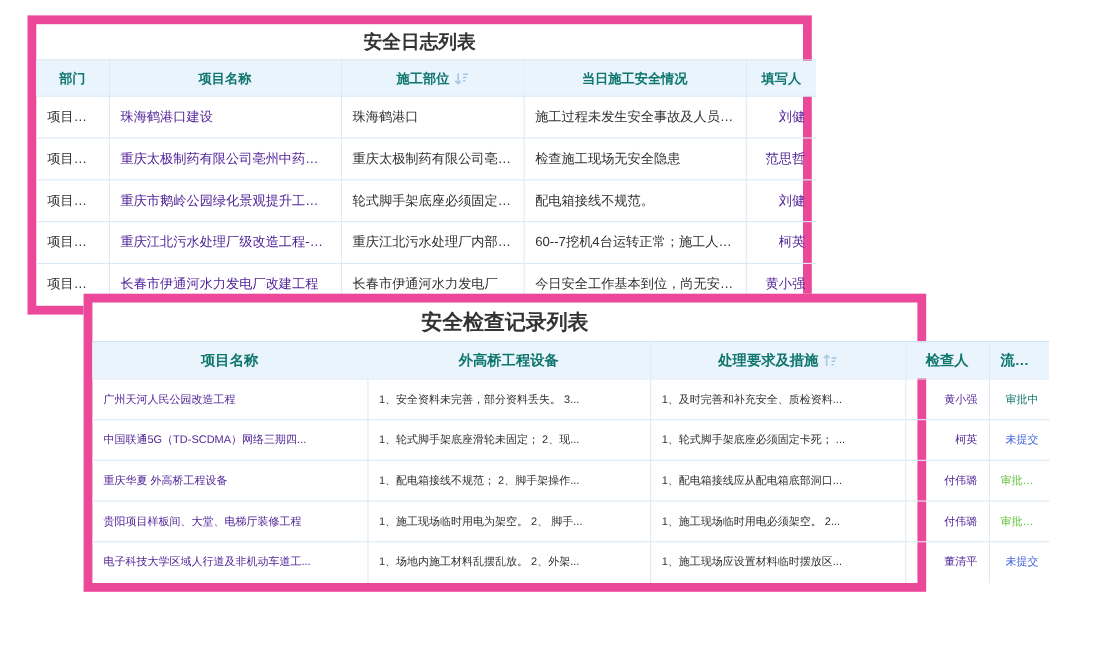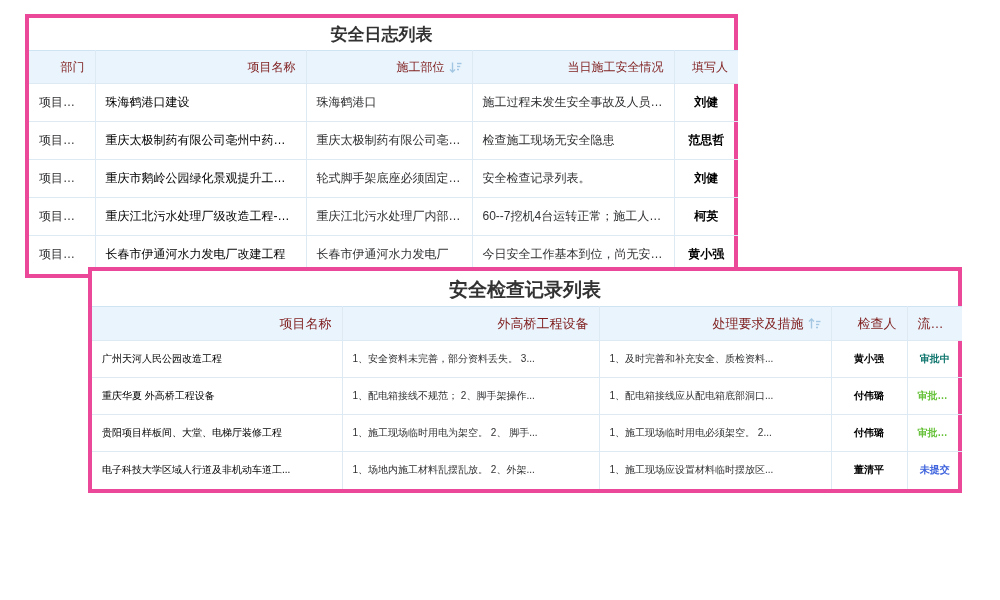--- a/index.html
+++ b/index.html
@@ -5,25 +5,25 @@
   * { margin: 0; padding: 0; box-sizing: border-box; }
   html, body {
     width: 1000px; height: 600px;
     background: #ffffff;
     font-family: "Liberation Sans", "DejaVu Sans", sans-serif;
     color: #303133;
     overflow: hidden;
   }
   .panel {
     position: absolute;
-    border: 4px solid #ec4899;
+    border: 8px solid #ec4899;
     background: #ffffff;
   }
   .panel1 { left: 25px; top: 14px; width: 713px; }
-  .panel2 { left: 88px; top: 267px; width: 874px; }
+  .panel2 { left: 76px; top: 267px; width: 766px; }
   .panel-title {
     text-align: center;
     font-weight: bold;
     color: #333333;
   }
   .panel1 .panel-title { height: 32px; line-height: 34px; font-size: 17px; }
   .panel2 .panel-title { height: 35px; line-height: 37px; font-size: 19px; }
   table {
     border-collapse: collapse;
     table-layout: fixed;
@@ -36,30 +36,30 @@
     text-overflow: ellipsis;
     padding: 0 10px;
   }
   
   tr > :first-child { border-left: none; }
   tr > :last-child { border-right: none; }
   thead tr > * { border-top: 1px solid #cfe4f2; }
   tbody tr:last-child > * { border-bottom: none; }
   thead th {
     background: #e9f4fc;
-    color: #7f1d1d;
-    font-weight: normal;
-    text-align: right;
+    color: #0f766e;
+    font-weight: bold;
+    text-align: center;
   }
   .panel1 th { height: 33px; font-size: 12px; }
   .panel1 td { height: 38px; font-size: 12px; }
   .panel2 th { height: 34px; font-size: 13px; }
   .panel2 td { height: 37px; font-size: 10px; }
-  td.center { text-align: center; font-weight: bold; }
-  .blue { color: #000000; }
+  td.center { text-align: right; }
+  .blue { color: #4c1d95; }
   .sort-icon { vertical-align: -2px; margin-left: 4px; }
   .status { font-weight: normal; }
 </style>
 </head>
 <body>
 
 <div class="panel panel1">
   <div class="panel-title">安全日志列表</div>
   <table>
     <colgroup>
@@ -100,21 +100,21 @@
         <td>项目一部</td>
         <td class="blue">重庆太极制药有限公司亳州中药材仓...</td>
         <td>重庆太极制药有限公司亳州...</td>
         <td>检查施工现场无安全隐患</td>
         <td class="blue center">范思哲</td>
       </tr>
       <tr>
         <td>项目三部</td>
         <td class="blue">重庆市鹅岭公园绿化景观提升工程施工</td>
         <td>轮式脚手架底座必须固定卡死</td>
-        <td>安全检查记录列表。</td>
+        <td>配电箱接线不规范。</td>
         <td class="blue center">刘健</td>
       </tr>
       <tr>
         <td>项目一部</td>
         <td class="blue">重庆江北污水处理厂级改造工程-道路...</td>
         <td>重庆江北污水处理厂内部道路</td>
         <td>60--7挖机4台运转正常；施工人员无违...</td>
         <td class="blue center">柯英</td>
       </tr>
       <tr>
@@ -159,20 +159,27 @@
     </thead>
     <tbody>
       <tr>
         <td class="blue">广州天河人民公园改造工程</td>
         <td>1、安全资料未完善，部分资料丢失。 3...</td>
         <td>1、及时完善和补充安全、质检资料...</td>
         <td class="blue center">黄小强</td>
         <td class="center status" style="color: #0f766e;">审批中</td>
       </tr>
       <tr>
+        <td class="blue">中国联通5G（TD-SCDMA）网络三期四...</td>
+        <td>1、轮式脚手架底座滑轮未固定； 2、现...</td>
+        <td>1、轮式脚手架底座必须固定卡死； ...</td>
+        <td class="blue center">柯英</td>
+        <td class="center status" style="color: rgb(62, 99, 221);">未提交</td>
+      </tr>
+      <tr>
         <td class="blue">重庆华夏 外高桥工程设备</td>
         <td>1、配电箱接线不规范； 2、脚手架操作...</td>
         <td>1、配电箱接线应从配电箱底部洞口...</td>
         <td class="blue center">付伟璐</td>
         <td class="center status" style="color: rgb(103, 194, 58);">审批通过</td>
       </tr>
       <tr>
         <td class="blue">贵阳项目样板间、大堂、电梯厅装修工程</td>
         <td>1、施工现场临时用电为架空。 2、 脚手...</td>
         <td>1、施工现场临时用电必须架空。 2...</td>

